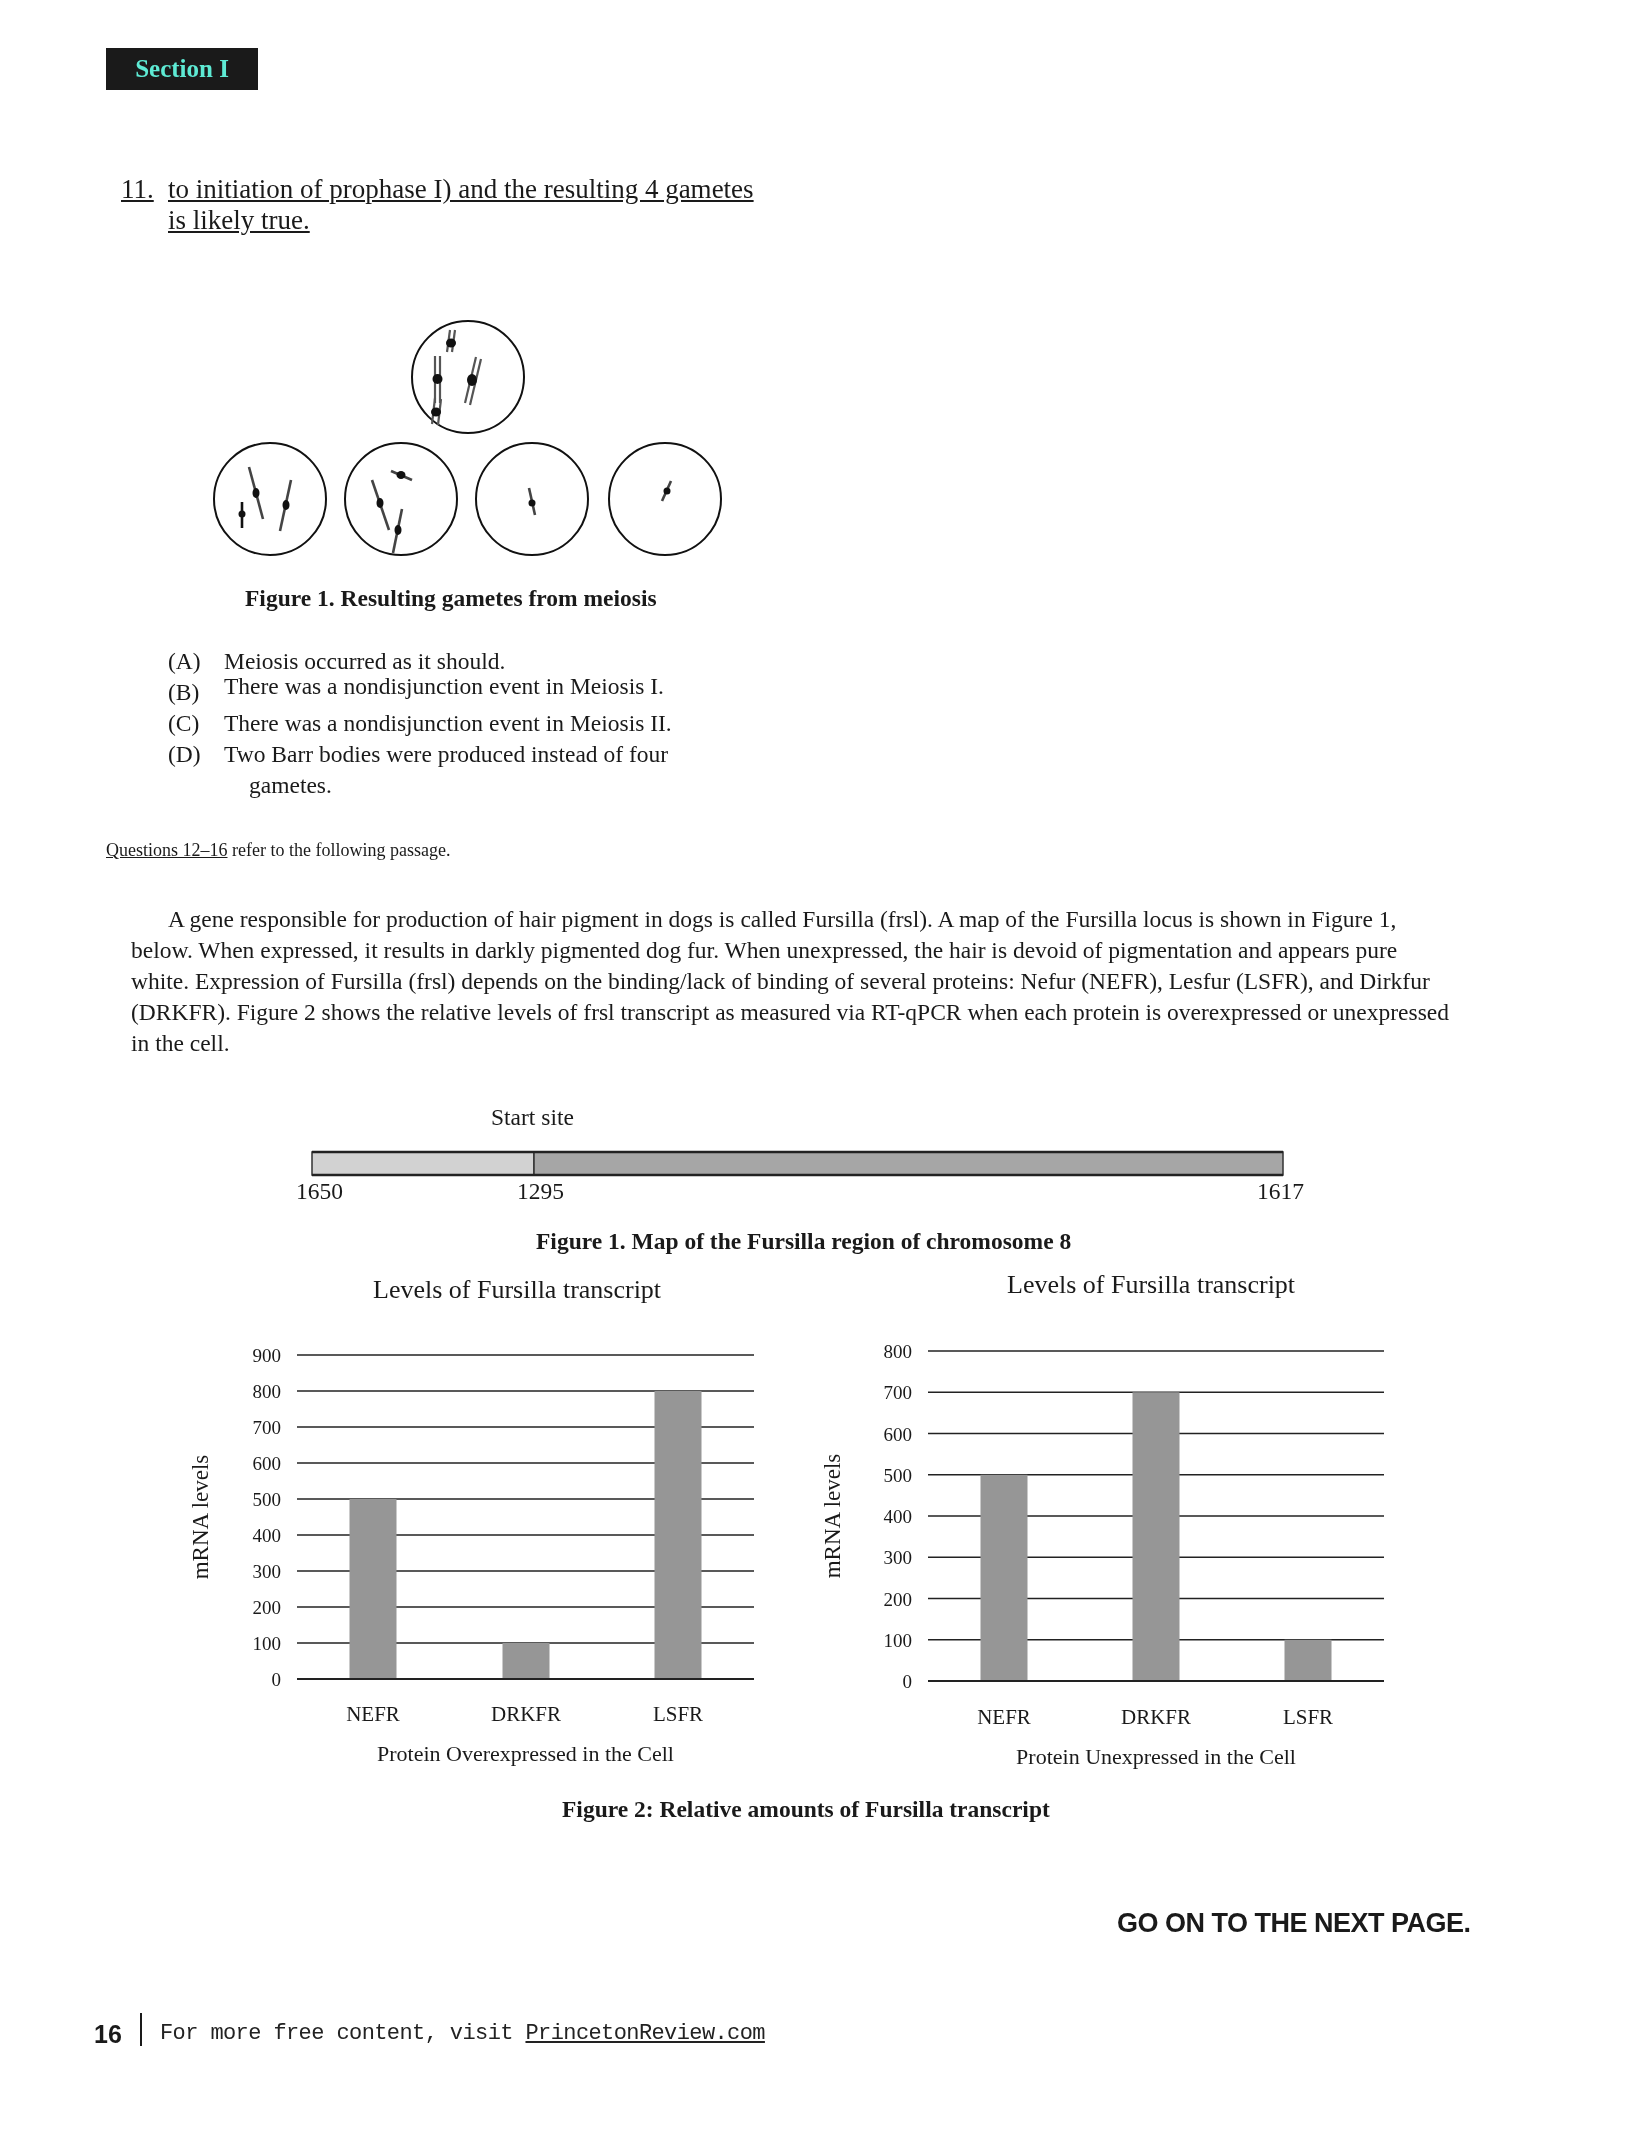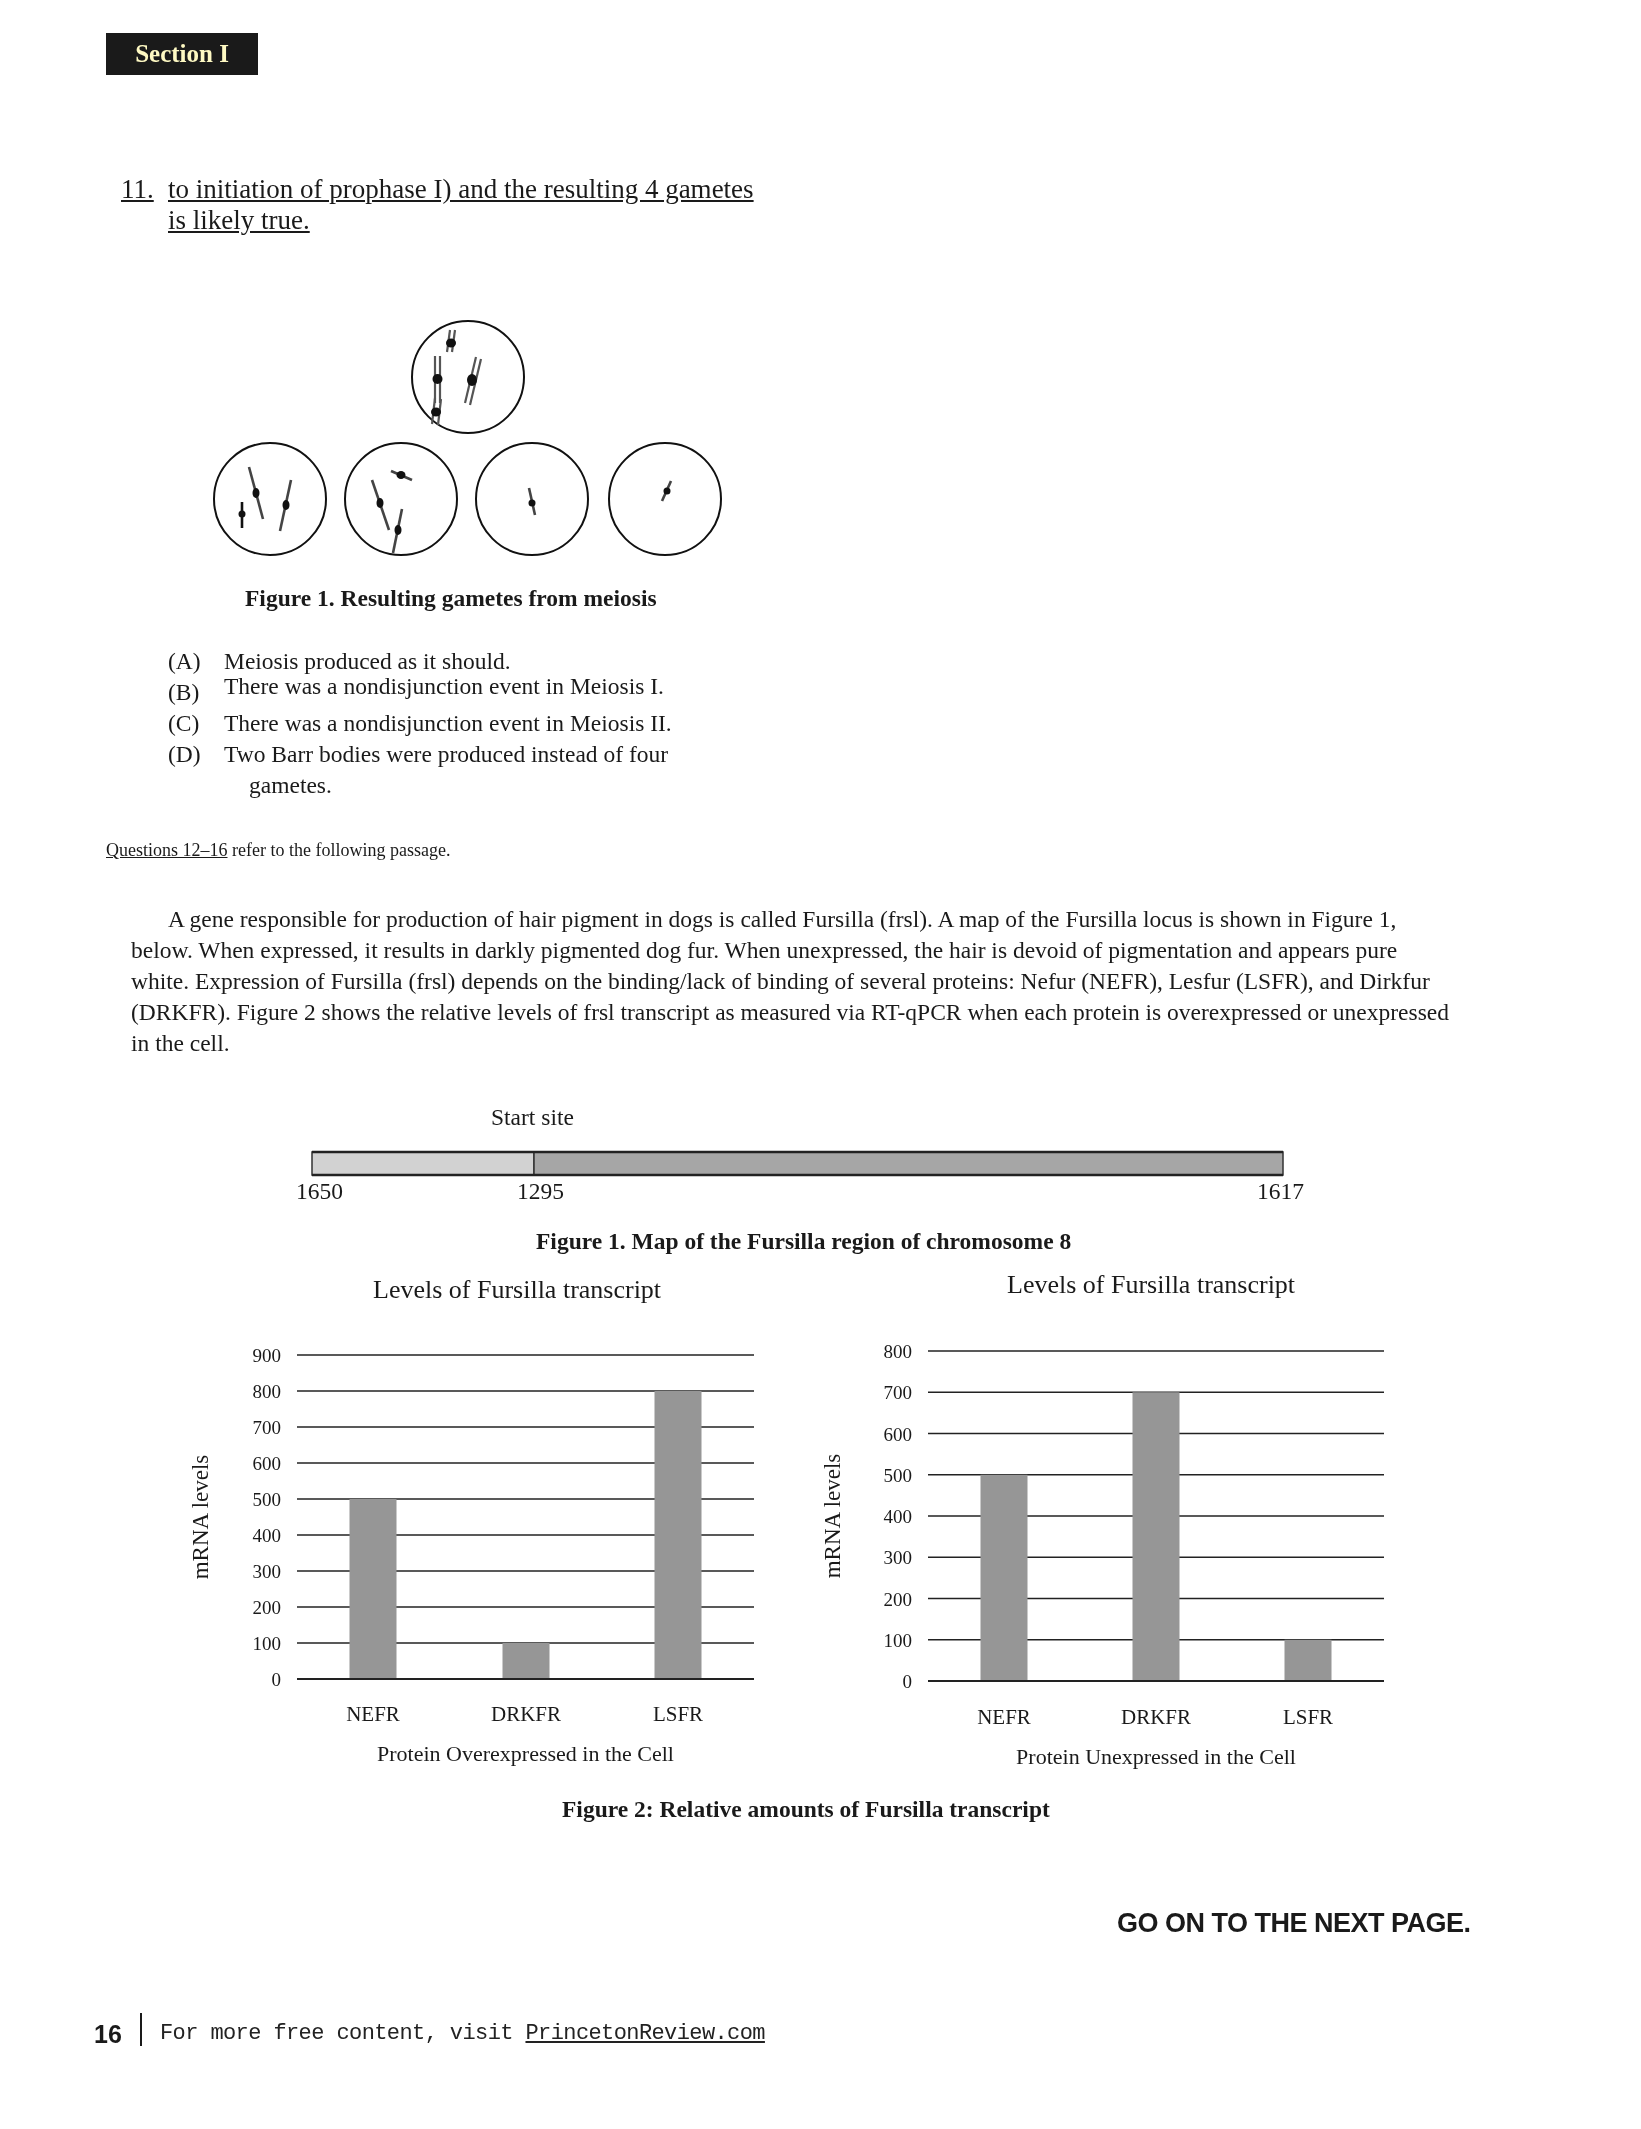--- a/index.html
+++ b/index.html
@@ -1,19 +1,19 @@
 <!DOCTYPE html>
 <html><head>
 <meta charset="utf-8">
 <style>
   html, body { margin:0; padding:0; background:#ffffff; }
   body { width:1641px; height:2129px; position:relative; overflow:hidden;
          font-family:"Liberation Serif", "DejaVu Serif", serif; color:#1a1a1a; }
   .abs { position:absolute; }
-  .section-box { left:106px; top:33px; width:152px; height:42px; background:#1a1a1a; color:#fef9c3;
+  .section-box { left:106px; top:48px; width:152px; height:42px; background:#1a1a1a; color:#5eead4;
                  font-weight:bold; font-size:25px; display:flex; align-items:center; justify-content:center; }
   .q-text { font-size:27px; line-height:31px;text-decoration:underline; }
   .q-num { left:121px; top:174px; }
   .q-body { left:168px; top:174px; width:600px; }
   .fig-caption { font-weight:bold; font-size:23.5px; white-space:nowrap; }
   .opt-letter { left:168px; font-size:23.5px; }
   .opt-text { left:224px; font-size:23.5px; white-space:nowrap; }
   .passage { left:131px; top:904px; width:1330px; font-size:23.5px; line-height:31px; text-indent:37px; }
   .ref { left:106px; top:840px; font-size:18px; white-space:nowrap; }
   .ref u { text-decoration:underline; }
@@ -94,21 +94,21 @@
   <g>
     <circle cx="665" cy="499" r="56" fill="#fff" stroke="#111" stroke-width="2"></circle>
     <line x1="671" y1="481" x2="662" y2="501" stroke="#444" stroke-width="2.6"></line>
     <circle cx="667" cy="491" r="3.5" fill="#111"></circle>
   </g>
 </svg>
 
 <div class="abs fig-caption" style="left:245px;top:585px;">Figure 1. Resulting gametes from meiosis</div>
 
 <div class="abs opt-letter" style="top:648px;">(A)</div>
-<div class="abs opt-text" style="top:648px;">Meiosis produced as it should.</div>
+<div class="abs opt-text" style="top:648px;">Meiosis occurred as it should.</div>
 <div class="abs opt-letter" style="top:679px;">(B)</div>
 <div class="abs opt-text" style="top:673px;text-align:right;">There was a nondisjunction event in Meiosis I.</div>
 <div class="abs opt-letter" style="top:710px;">(C)</div>
 <div class="abs opt-text" style="top:710px;">There was a nondisjunction event in Meiosis II.</div>
 <div class="abs opt-letter" style="top:741px;">(D)</div>
 <div class="abs opt-text" style="top:741px;">Two Barr bodies were produced instead of four</div>
 <div class="abs opt-text" style="top:772px;left:249px;">gametes.</div>
 
 <div class="abs ref"><u>Questions 12–16</u><span> refer to the following passage.</span></div>
 

